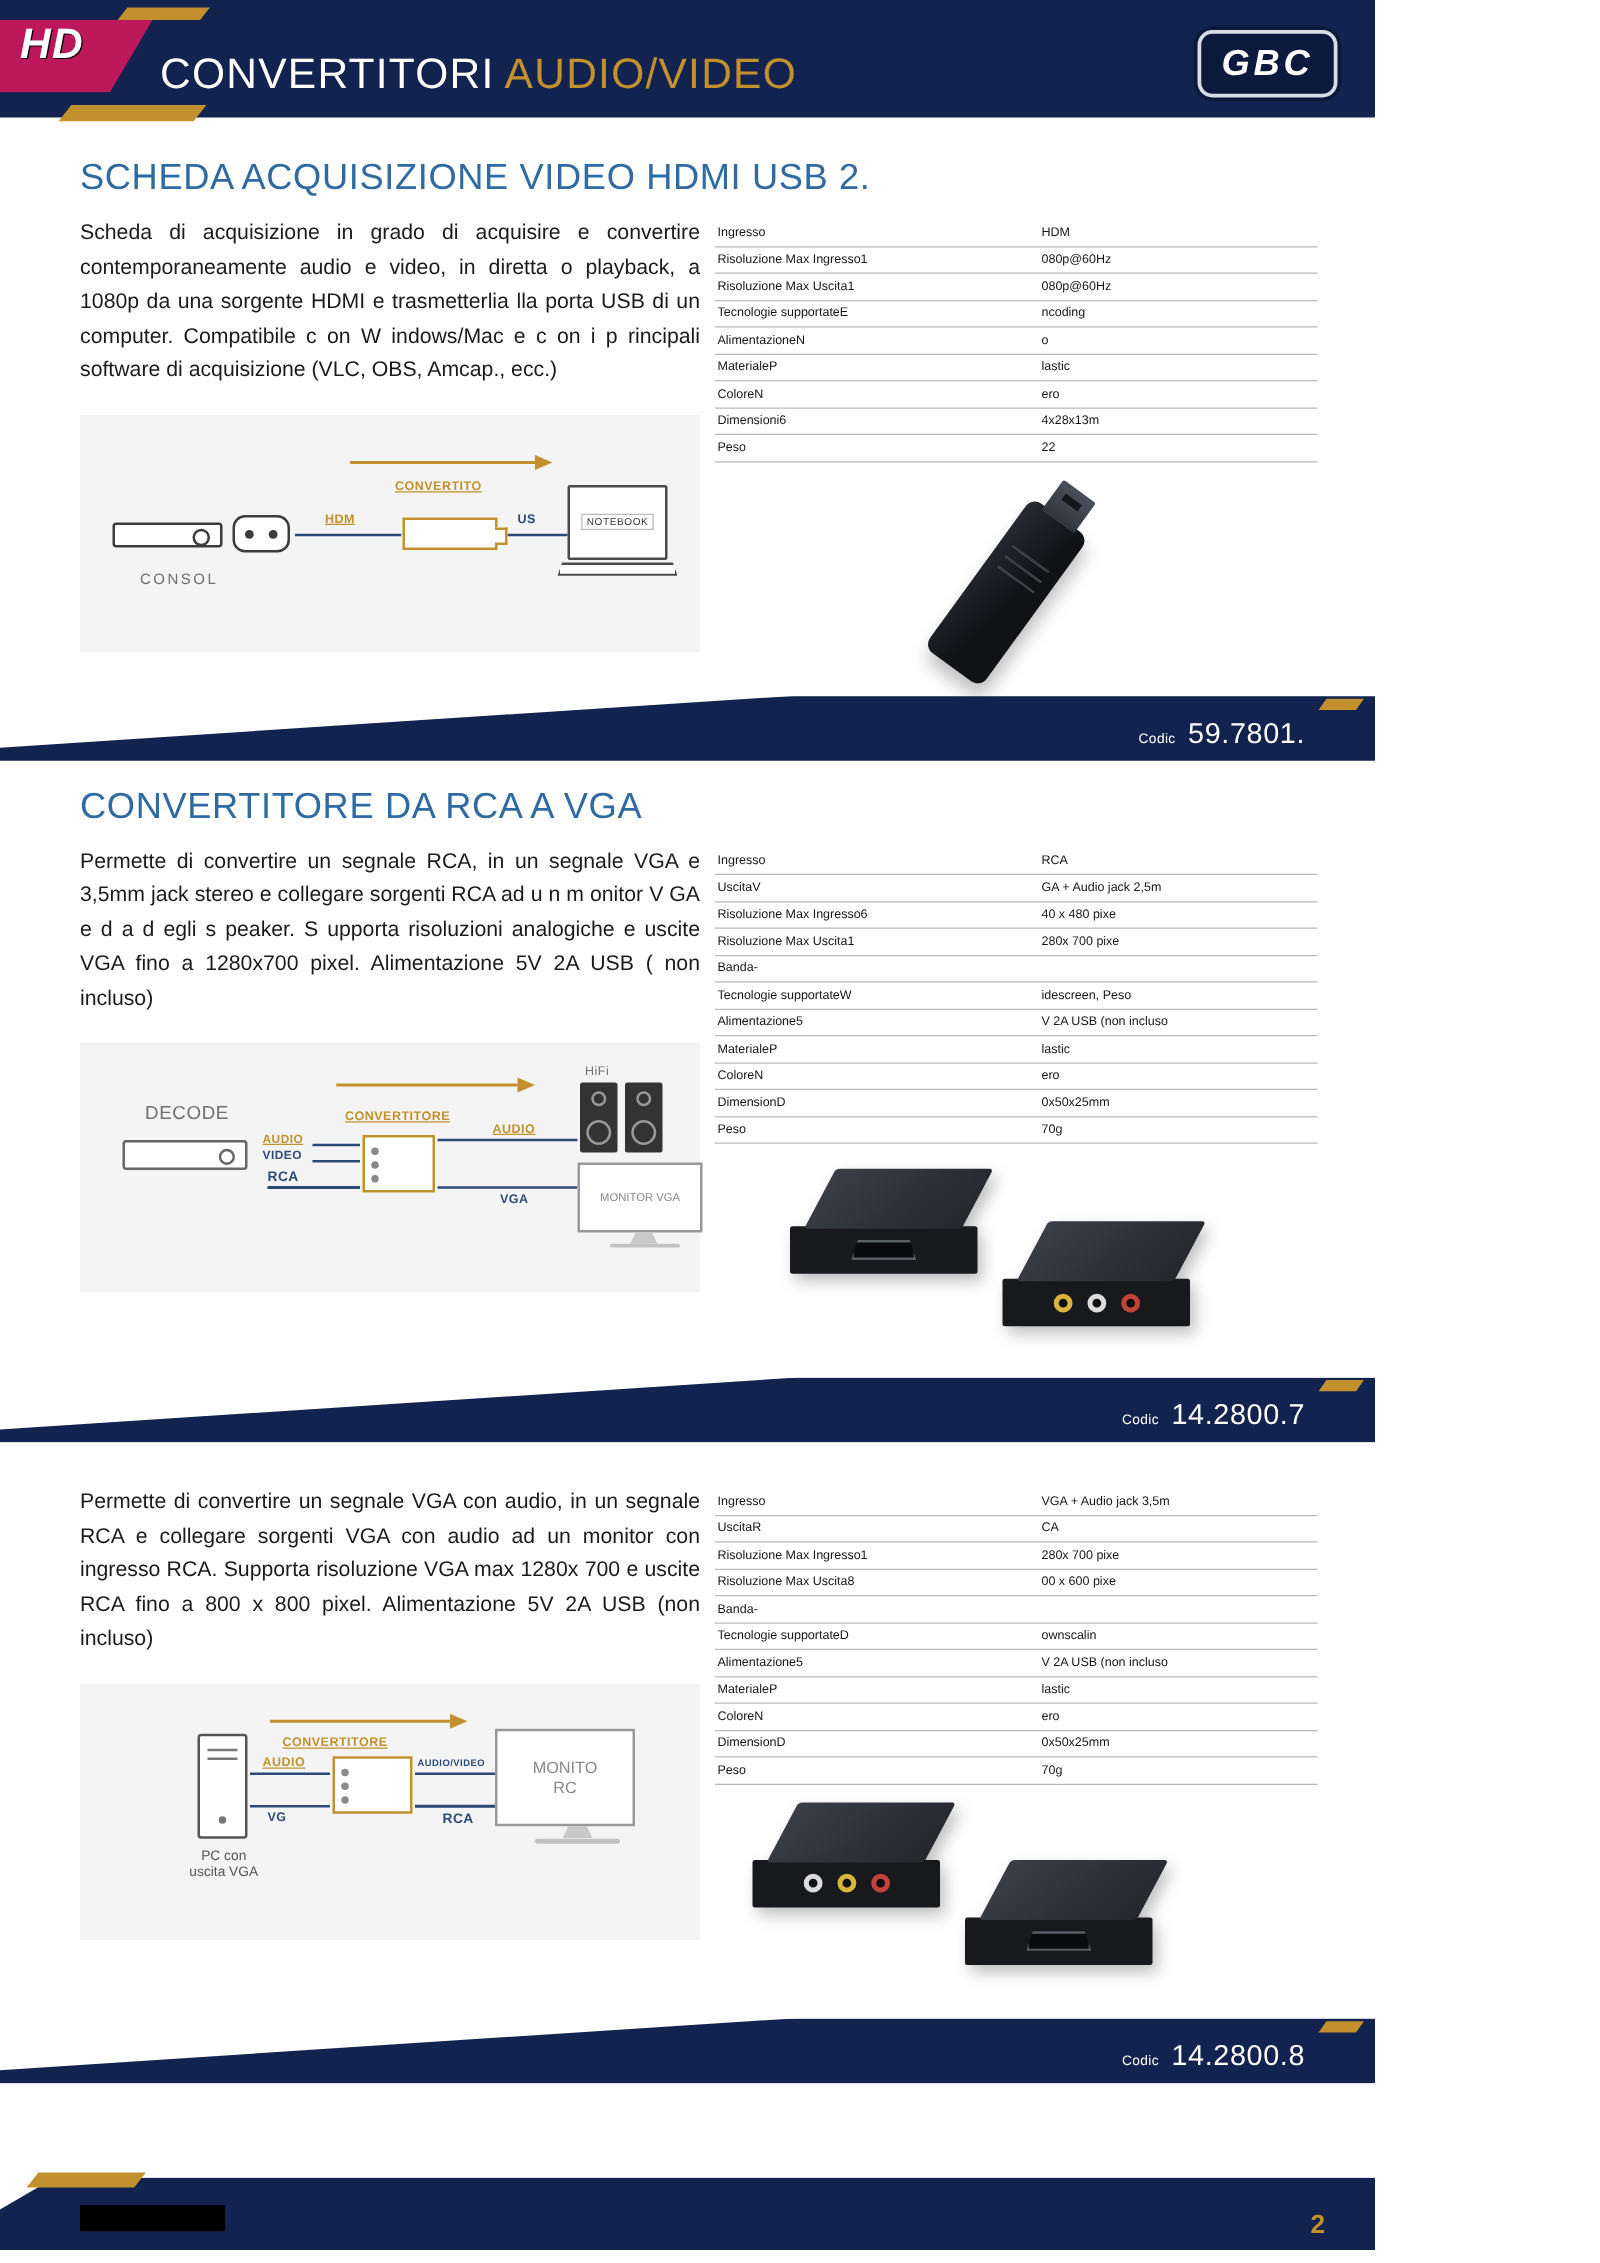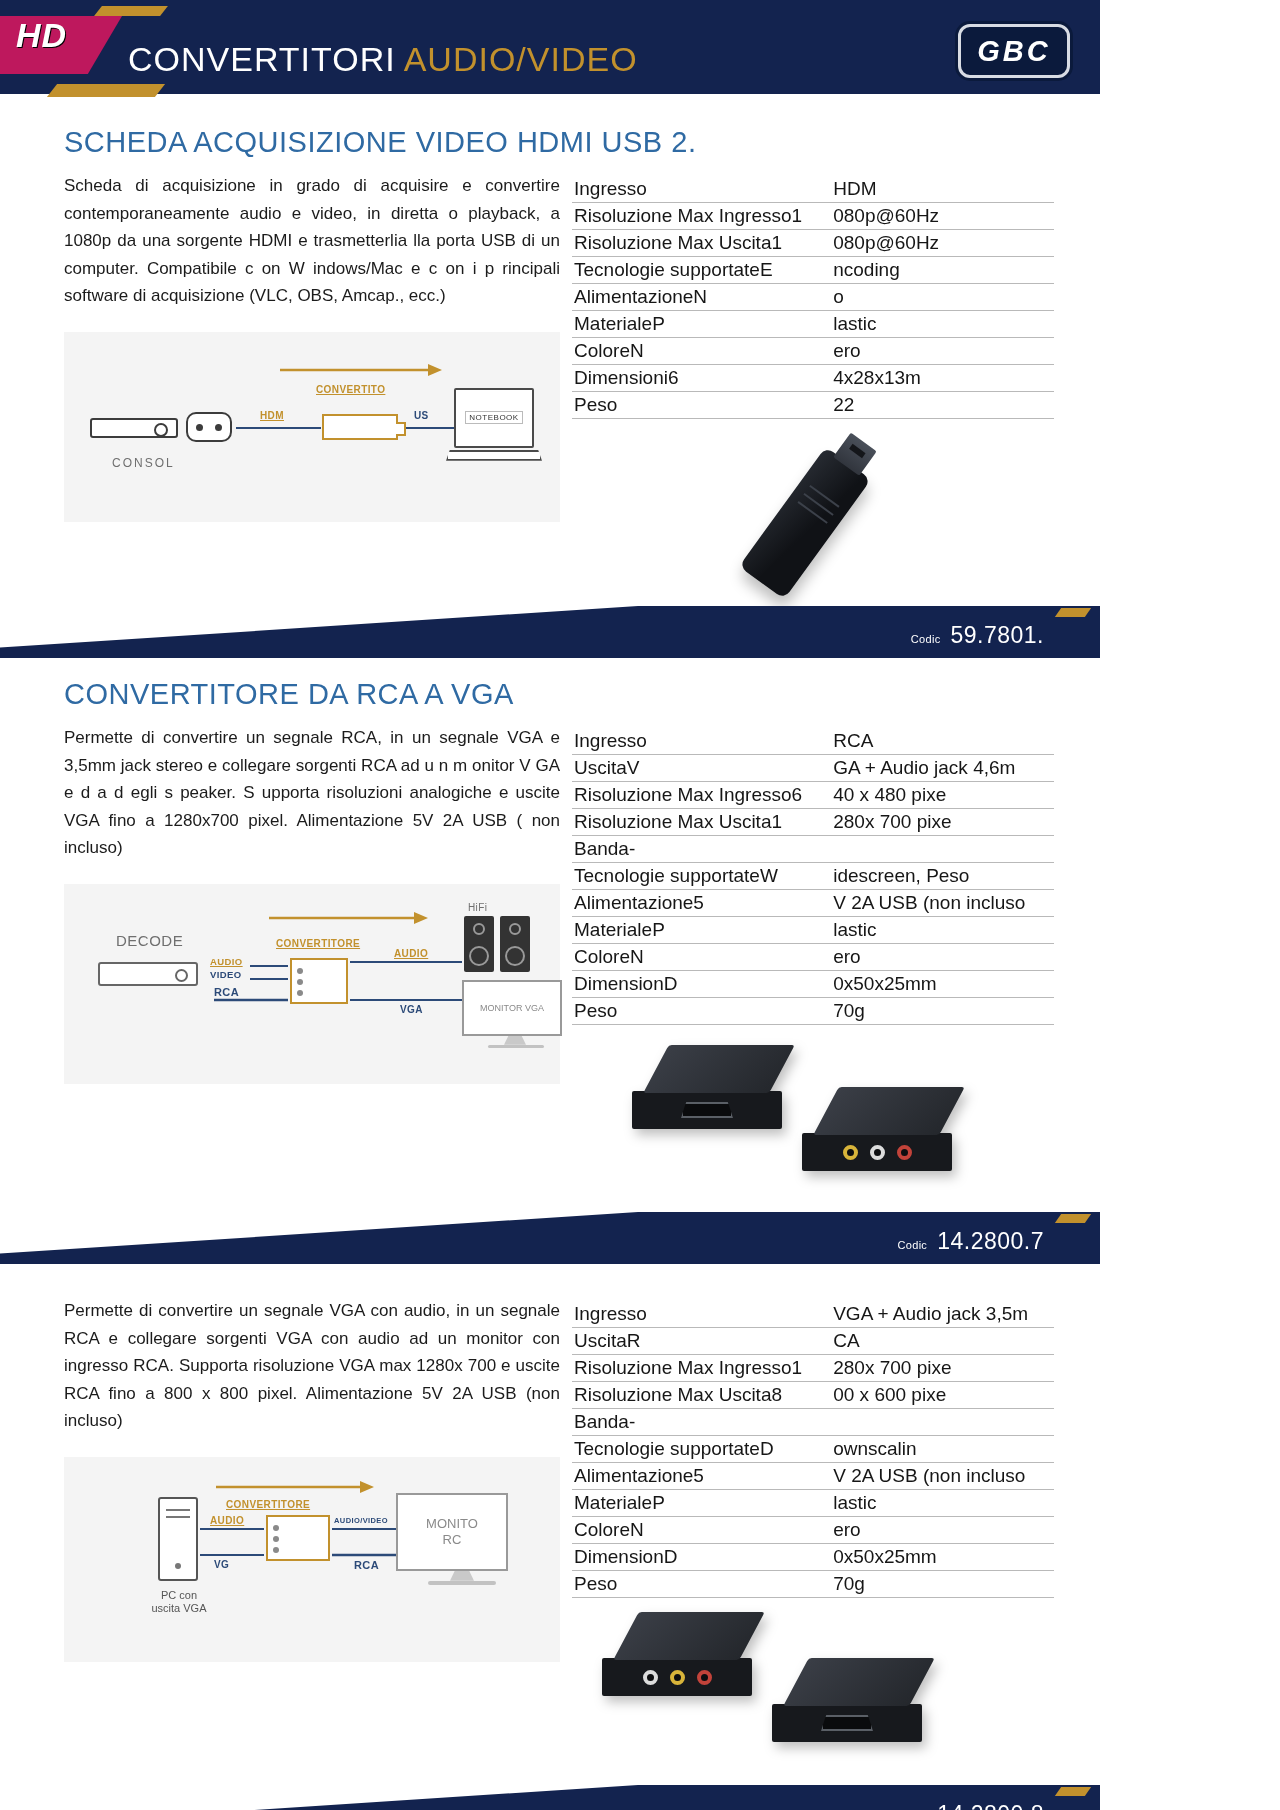--- a/index.html
+++ b/index.html
@@ -35,21 +35,21 @@
   
   .product{margin-top:20px;flex:0 0 auto;}
   .section-title{margin-left:64px;font-size:29px;font-weight:500;color:var(--blue);letter-spacing:.5px;}
   .cols{display:flex;margin:13px 4px 0 64px;}
   .col-left{width:496px;flex:0 0 aupx;flex:0 0 496px;}
   .col-right{flex:1;margin-left:12px;display:flex;flex-direction:column;}
   .desc{font-size:17px;line-height:1.62;text-align:justify;color:#1b1b1b;}
 
   .specs{width:482px;margin-top:4px;}
   .spec-row{display:flex;align-items:center;min-height:21.5px;border-bottom:1px solid #b9b9b9;
-    font-size:19px;padding:2px 0 2px 2px;color:#161616;}
+    font-size:10px;padding:2px 0 2px 2px;color:#161616;}
   .spec-label{width:54%;}
   .spec-value{width:46%;}
 
   .diagram{position:relative;background:#f4f4f4;margin-top:22px;width:100%;}
   .dg1{height:190px;}
   .dg2{height:200px;}
   .dg3{height:205px;}
   .dg-svg{position:absolute;left:0;top:0;width:100%;height:100%;}
   .lbl{position:absolute;font-size:10px;font-weight:bold;letter-spacing:.4px;white-space:nowrap;}
   .lbl.gold{color:var(--gold);text-decoration:underline;}
@@ -281,21 +281,21 @@
       <div class="col-right">
         <div class="specs">
 
             <div class="spec-row">
               <span class="spec-label">Ingresso</span>
               <span class="spec-value">RCA</span>
             </div>
 
             <div class="spec-row">
               <span class="spec-label">UscitaV</span>
-              <span class="spec-value">GA + Audio jack 4,6m</span>
+              <span class="spec-value">GA + Audio jack 2,5m</span>
             </div>
 
             <div class="spec-row">
               <span class="spec-label">Risoluzione Max Ingresso6</span>
               <span class="spec-value">40 x 480 pixe</span>
             </div>
 
             <div class="spec-row">
               <span class="spec-label">Risoluzione Max Uscita1</span>
               <span class="spec-value">280x 700 pixe</span>

